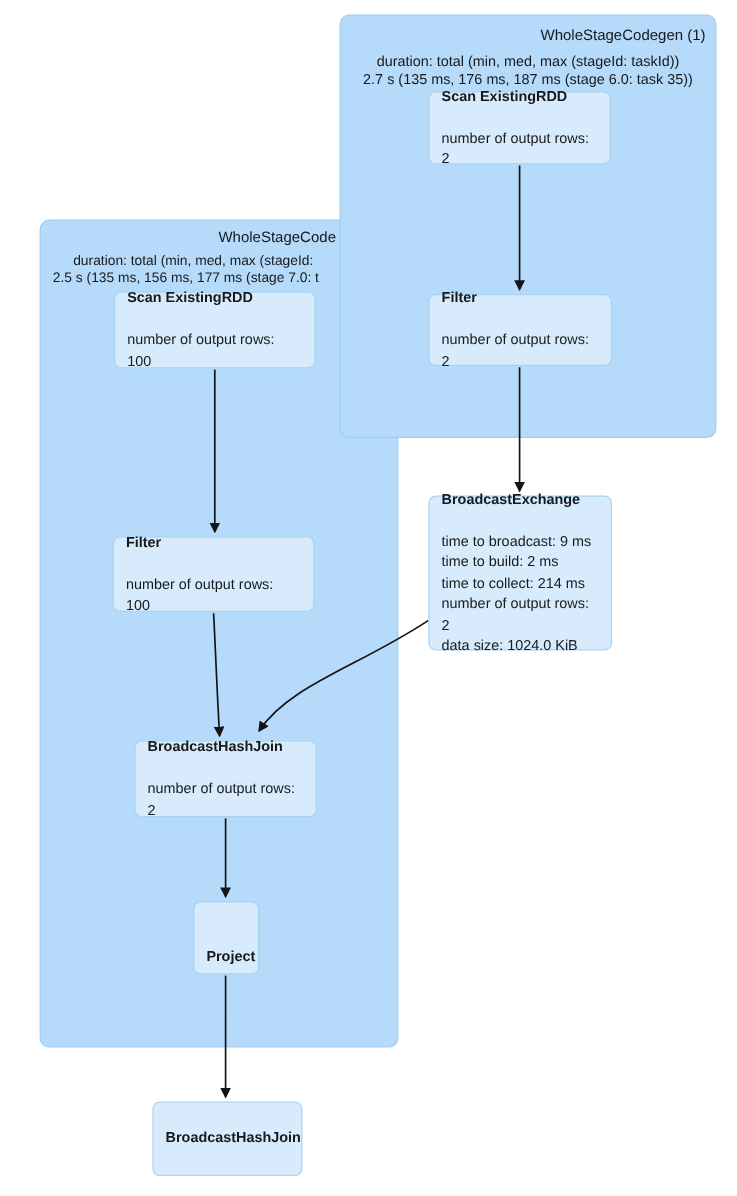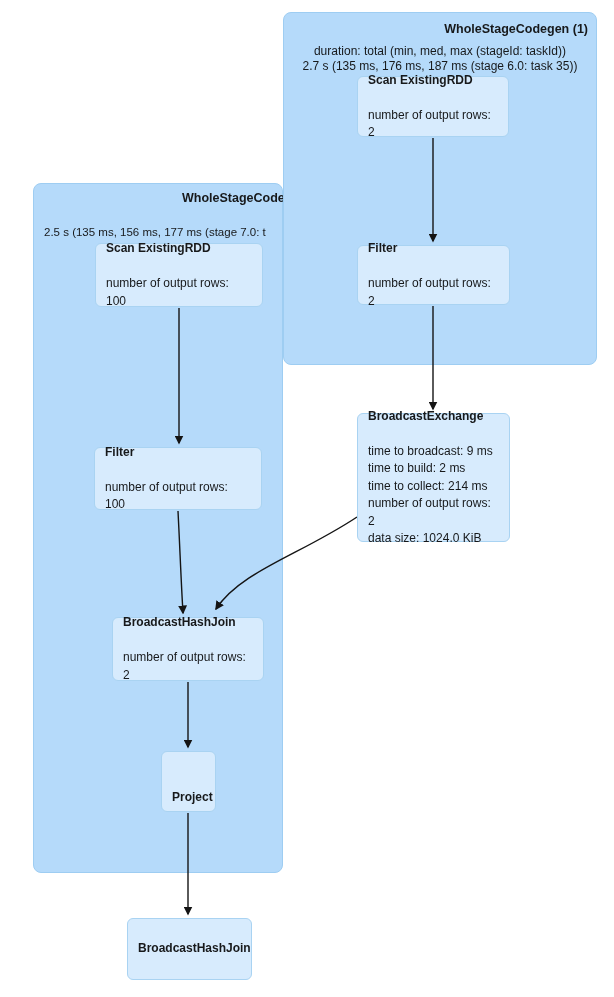--- a/index.html
+++ b/index.html
@@ -9,24 +9,24 @@
     color:var(--text,#17191b);
     overflow:hidden;
   }
   .cluster{
     position:absolute;
     background:var(--cluster-fill,#b5dafa);
     border:1px solid var(--cluster-border,#9ecdf2);
     border-radius:8px;
     box-sizing:border-box;
   }
-  #cluster-wsc2{left:33px;top:183px;width:250px;height:690px;z-index:1;padding-left:20px;}
+  #cluster-wsc2{left:33px;top:183px;width:299px;height:690px;z-index:1;padding-left:20px;}
   #cluster-wsc1{left:283px;top:12px;width:314px;height:353px;z-index:2;}
   .cluster-title{
-    font-weight:bold;font-size:12.5px;line-height:15px;white-space:nowrap;
+    font-weight:normal;font-size:12.5px;line-height:15px;white-space:nowrap;
   }
   #cluster-wsc1 .cluster-title{
     position:absolute;top:9px;right:8px;text-align:right;
   }
   #cluster-wsc2 .cluster-title{
     position:absolute;top:7px;left:148px;
   }
   .cluster-duration{
     font-size:12px;line-height:14.5px;white-space:pre-line;
   }
@@ -67,20 +67,21 @@
   }
   #edge-layer path.edge{
     fill:none;stroke:var(--edge,#141414);stroke-width:1.4px;
   }
 </style>
 </head>
 <body style="--cluster-fill: #b5dafa; --cluster-border: #9ecdf2; --node-fill: #d7ebfd; --node-border: #a9d3f2; --text: #17191b; --edge: #141414; background: rgb(255, 255, 255);">
 
 <div class="cluster" id="cluster-wsc2">
   <div class="cluster-title">WholeStageCode</div>
+  <div class="dur-line" id="wsc2-dur1">duration: total (min, med, max (stageId:</div>
   <div class="dur-line" id="wsc2-dur2">2.5 s (135 ms, 156 ms, 177 ms (stage 7.0: t</div>
 </div>
 
 <div class="cluster" id="cluster-wsc1">
   <div class="cluster-title">WholeStageCodegen (1)</div>
   <div class="cluster-duration">duration: total (min, med, max (stageId: taskId))
 2.7 s (135 ms, 176 ms, 187 ms (stage 6.0: task 35))</div>
 </div>
 
 <svg id="edge-layer" viewBox="0 0 614 997" xmlns="http://www.w3.org/2000/svg">

